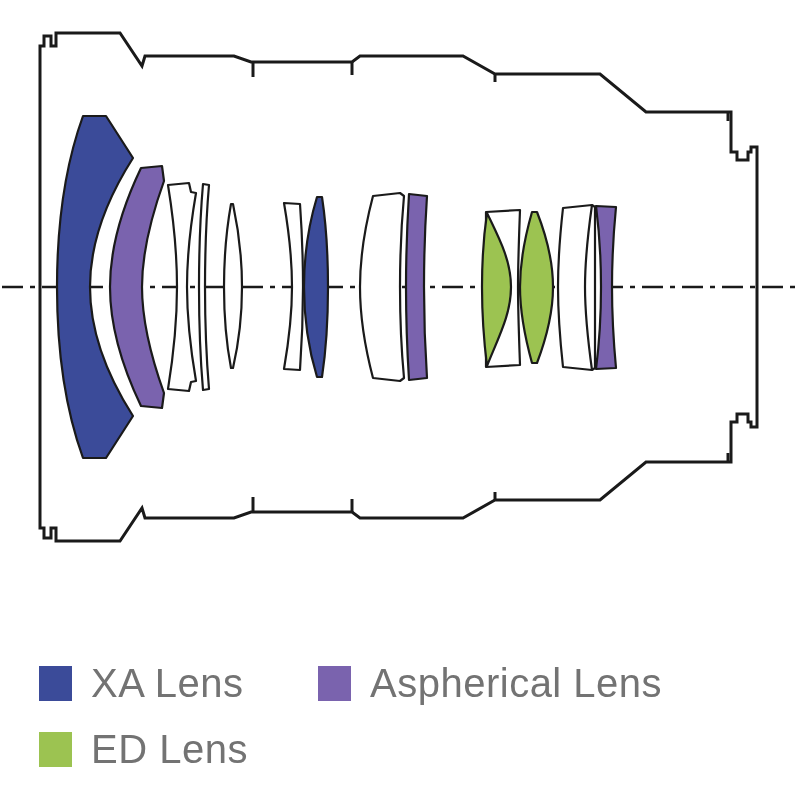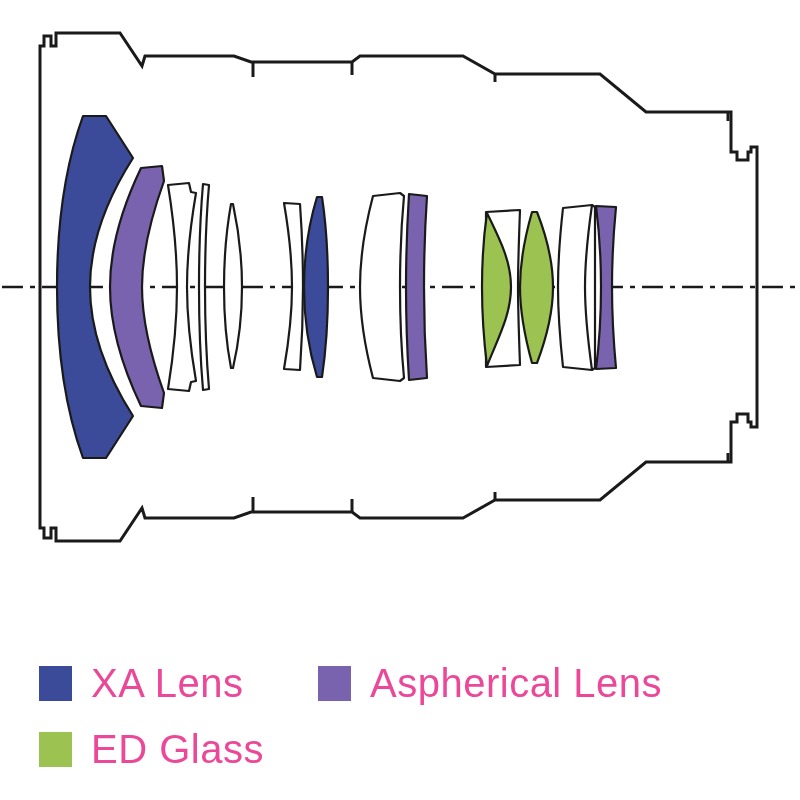--- a/index.html
+++ b/index.html
@@ -59,21 +59,21 @@
     width: 33px;
     height: 35px;
     flex: 0 0 auto;
     display: block;
   }
   .legend-label {
     margin-left: 19px;
     font-size: 40px;
     font-weight: 300;
     letter-spacing: 0.5px;
-    color: #ec4899;
+    color: #737373;
     white-space: nowrap;
     line-height: 36px;
   }
   .li-xa  { left: 39px; top: 665px; }
   .li-asph{ left: 318px; top: 665px; align-items: flex-end; }
   .li-ed  { left: 39px; top: 731px; }
 </style>
 </head>
 <body>
 
@@ -157,17 +157,17 @@
       <svg class="legend-swatch" viewBox="0 0 33 35">
         <rect x="0" y="0" width="33" height="35" fill="#7a63ae"></rect>
       </svg>
       <span class="legend-label">Aspherical Lens</span>
     </div>
 
     <div class="legend-item li-ed">
       <svg class="legend-swatch" viewBox="0 0 33 35">
         <rect x="0" y="0" width="33" height="35" fill="#9cc351"></rect>
       </svg>
-      <span class="legend-label">ED Glass</span>
+      <span class="legend-label">ED Lens</span>
     </div>
 
   </div>
 </div>
 
 </body></html>

